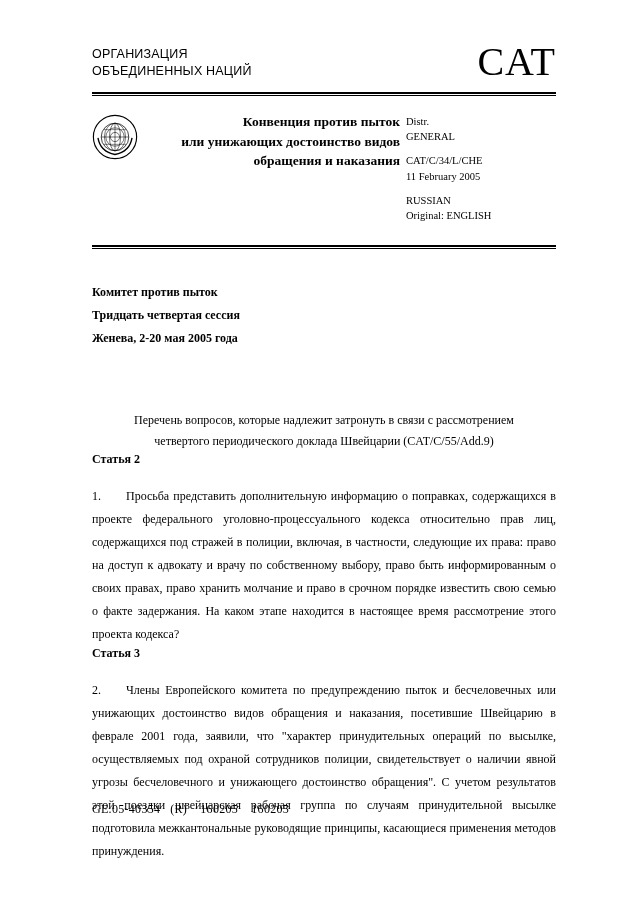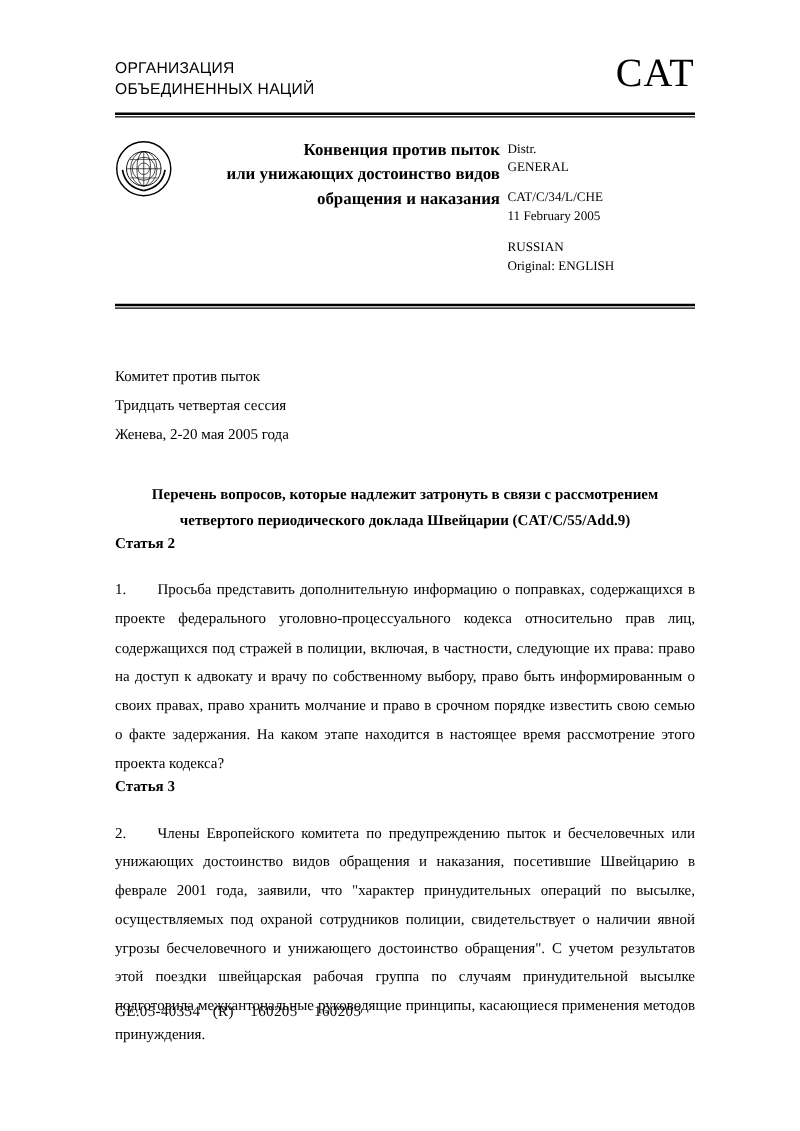--- a/index.html
+++ b/index.html
@@ -39,21 +39,21 @@
   .org-name {
     font-size: 12.5px;
     line-height: 1.35;
     letter-spacing: 0.2px;
     font-family: "Liberation Sans", sans-serif;
     font-weight: 400;
     padding-top: 6px;
   }
   .org-name div { white-space: nowrap; }
   .doc-symbol {
-    font-size: 32px;
+    font-size: 40px;
     font-family: "Liberation Serif", serif;
     letter-spacing: 1px;
     line-height: 1;
     padding-top: 2px;
   }
 
   .rule-thick {
     border-top: 2.5px solid #000;
     margin-top: 6px;
     margin-bottom: 0;
@@ -97,30 +97,31 @@
   }
   .distr-block .gap { height: 9px; }
 
   .rule-after-title {
     border-top: 2.5px solid #000;
     margin-top: 14px;
   }
 
   
   .committee {
-    margin-top: 43px;
+    margin-top: 32px;
     font-size: 12px;
     line-height: 1.9;
+    font-weight: bold;
   }
 
   
   .doc-heading {
-    margin-top: 27px;
+    margin-top: 60px;
     text-align: center;
-    font-weight: bold;
+    font-weight: normal;
     font-size: 12px;
     line-height: 1.75;
     padding: 0 8px;
   }
 
   
   .section-head {
     font-weight: bold;
     font-size: 12px;
   }

